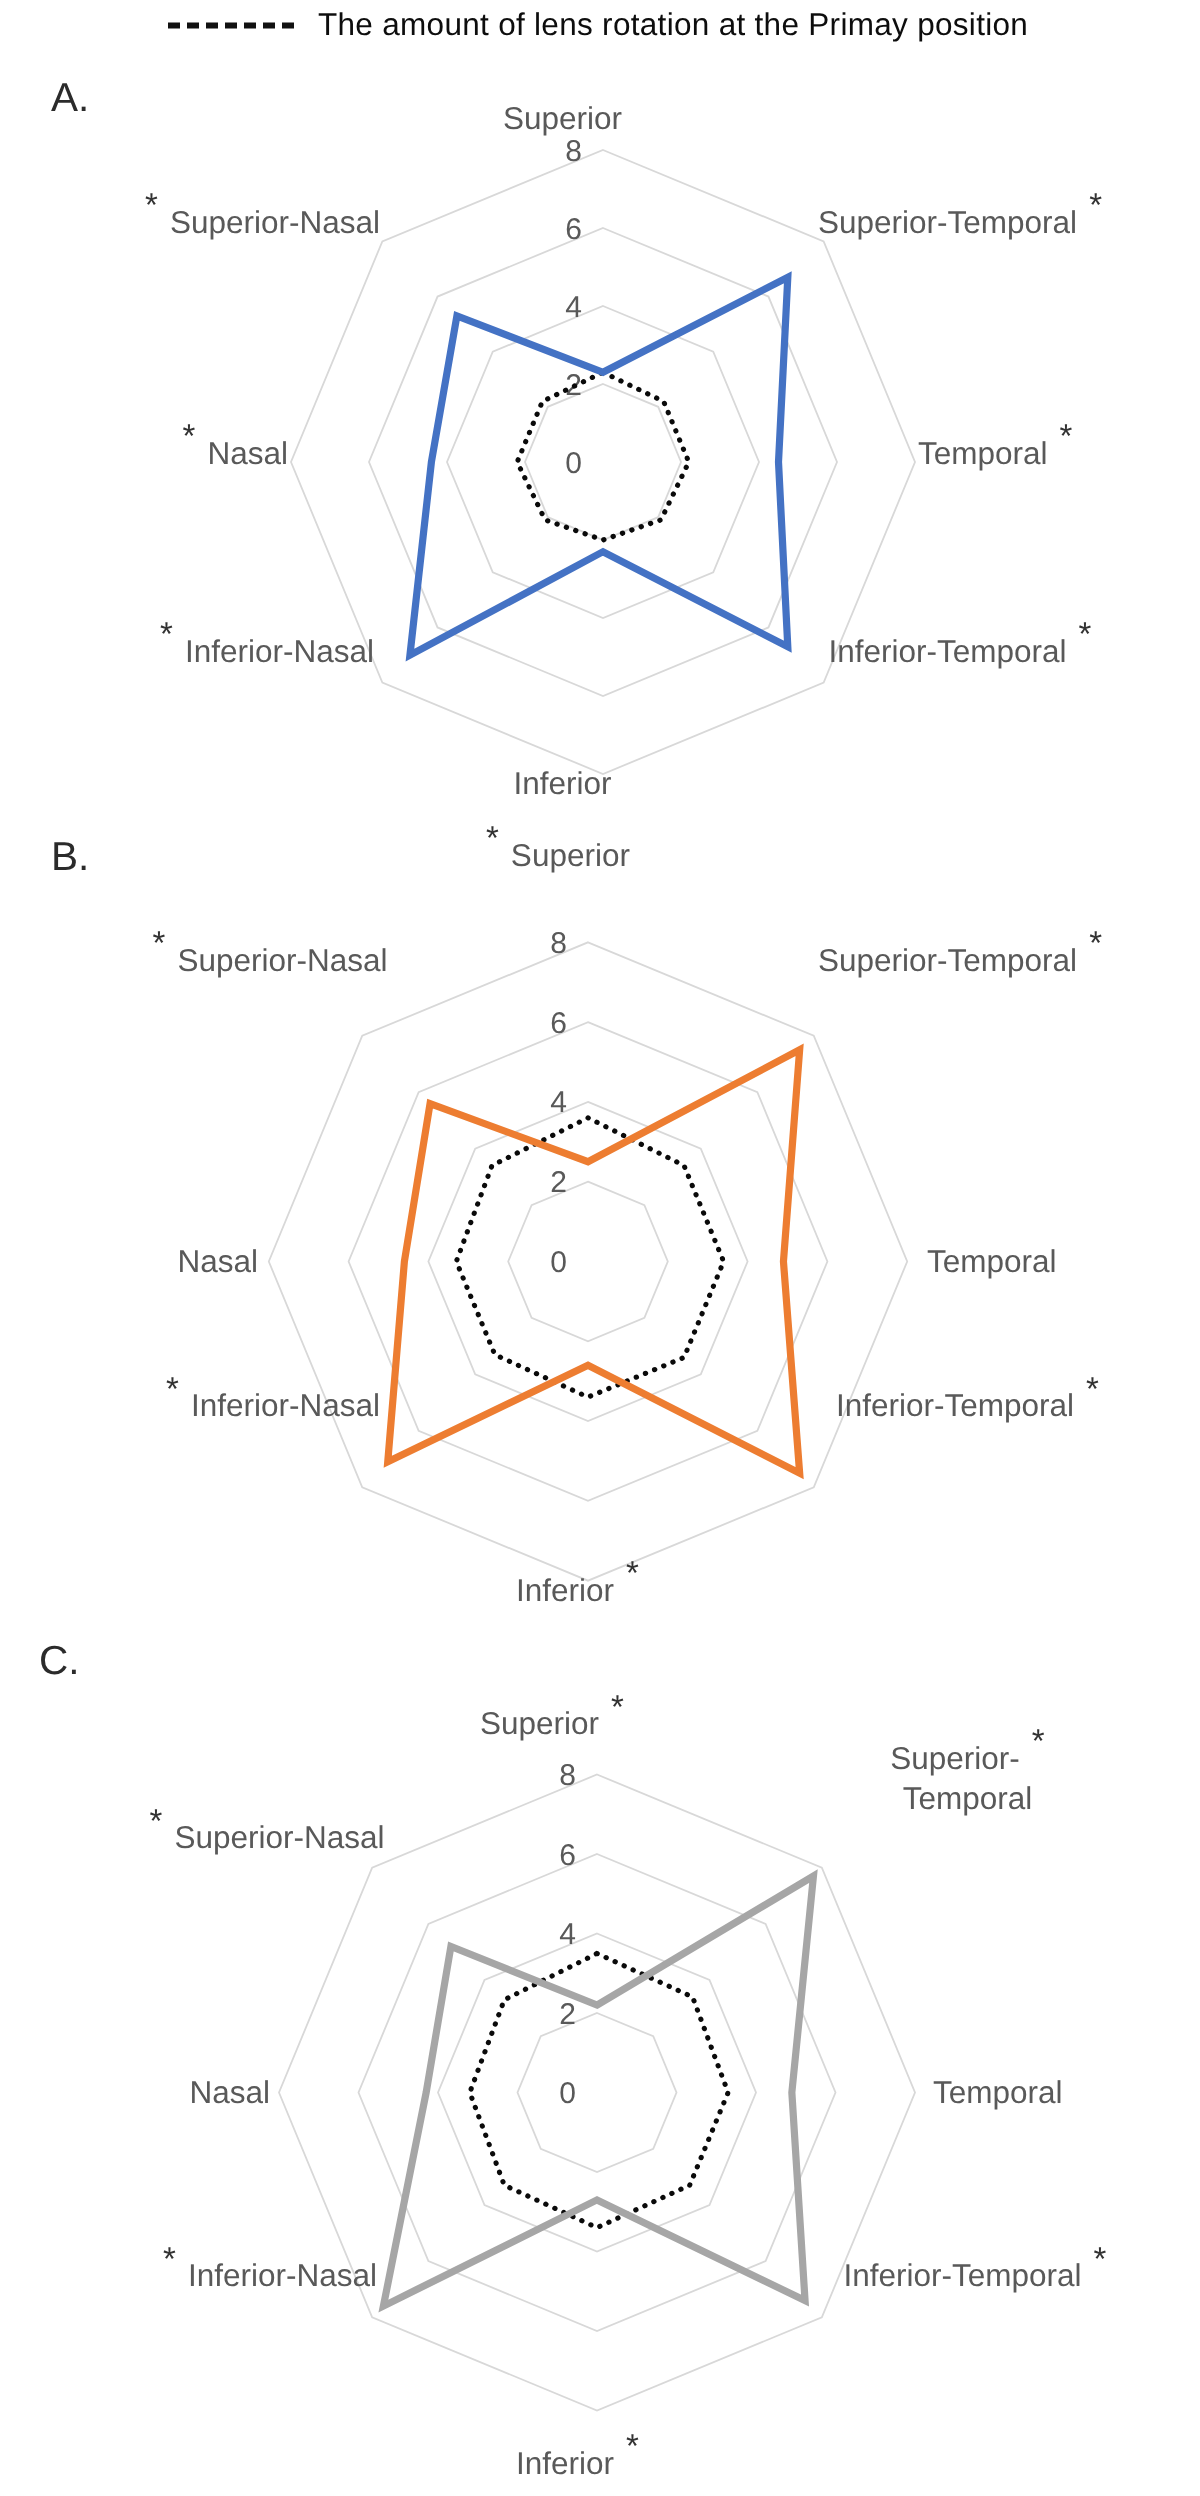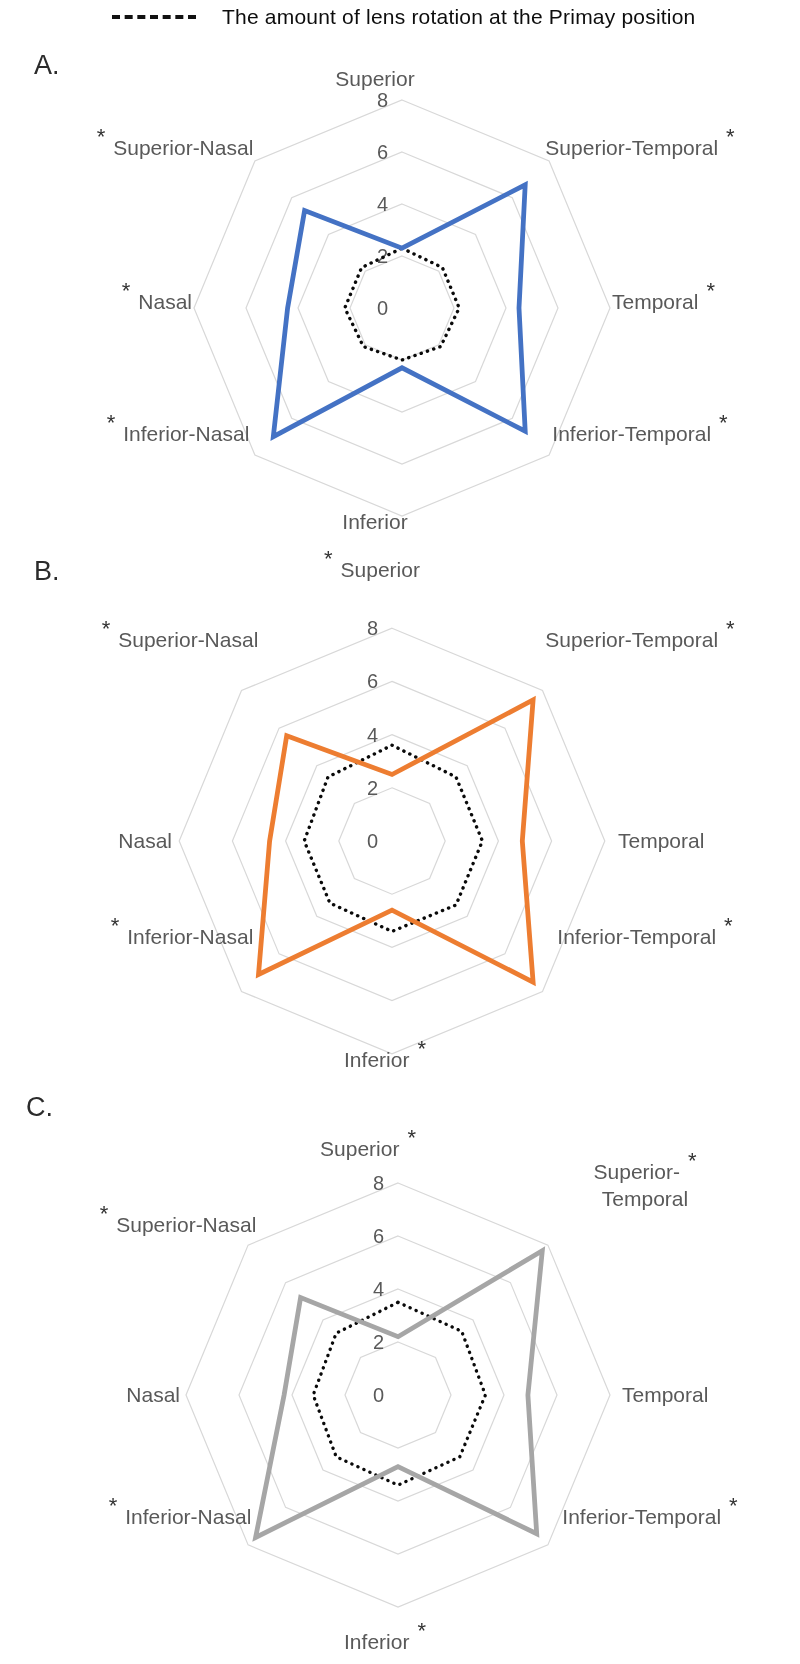--- a/index.html
+++ b/index.html
@@ -9,21 +9,21 @@
   }
   .legend{
     position:absolute;top:0;left:0;width:800px;height:34px;
     display:flex;align-items:center;
   }
   .legend-dash{
     display:inline-block;width:84px;height:0;
     border-top:4px dashed #111;margin-left:112px;
   }
   .legend-text{
-    margin-left:26px;font-size:21px;color:#0d0d0d;letter-spacing:0.2px;
+    margin-left:16px;font-size:21px;color:#0d0d0d;letter-spacing:0.2px;
   }
   .panel{position:absolute;left:0;width:800px;}
   .panel-letter{
     position:absolute;font-size:27px;color:#2b2b2b;
   }
   svg{position:absolute;top:0;left:0;}
   .tick{font-family:"Liberation Sans",sans-serif;font-size:20px;fill:#595959;}
   .axlbl{font-family:"Liberation Sans",sans-serif;font-size:21px;fill:#595959;}
   .ast{font-family:"Liberation Sans",sans-serif;font-size:22px;fill:#333333;}
 </style>

